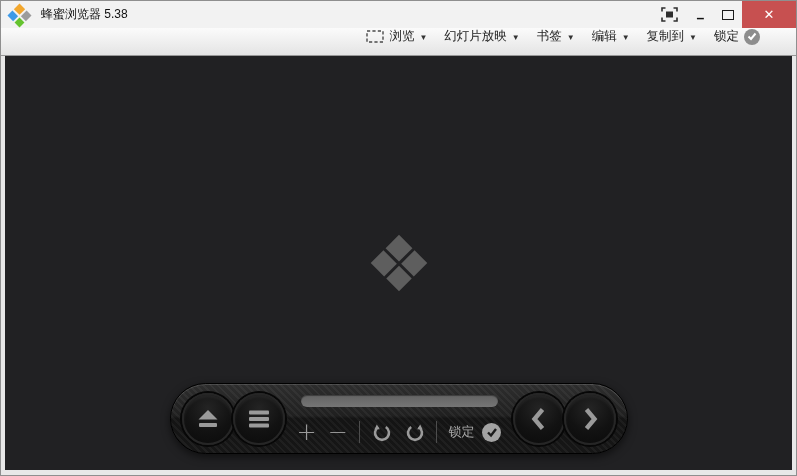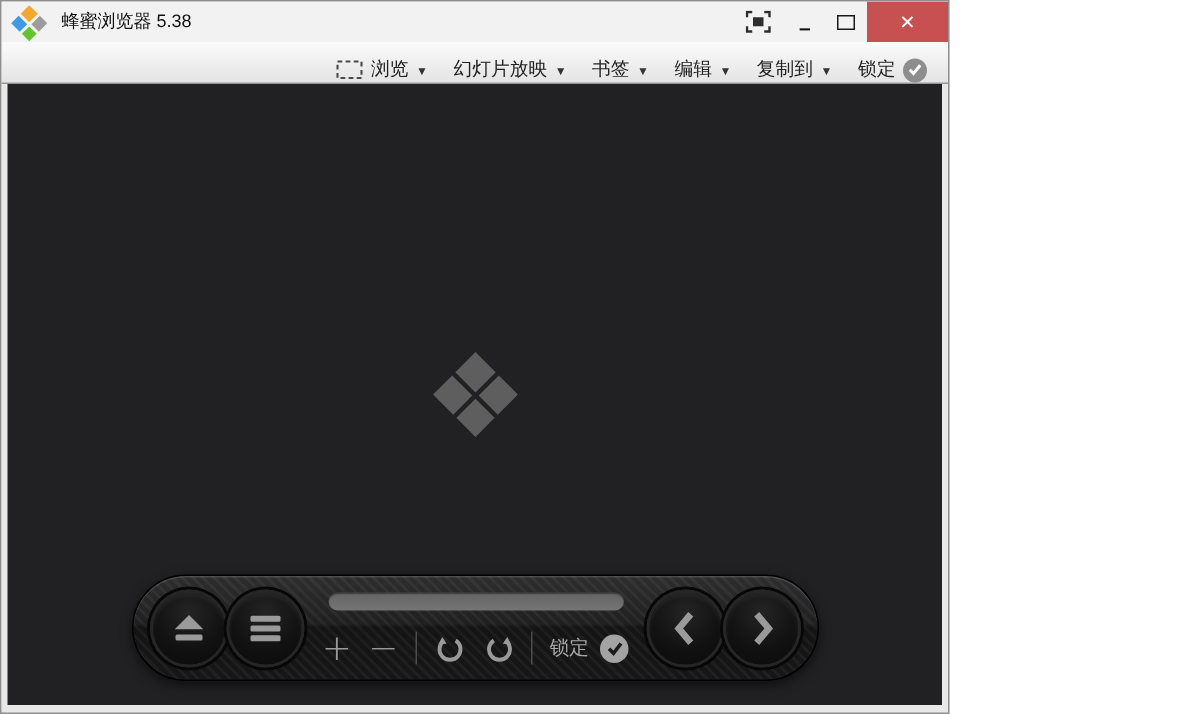--- a/index.html
+++ b/index.html
@@ -3,40 +3,40 @@
 <meta charset="utf-8">
 <style>
   :root{
     --close-button:#c75050; --titlebar-bg:#f2f2f2; --toolbar-text:#222222;
     --main-bg:#212123; --bar-icon:#9a9a9a; --watermark:#5e5e5e;
     --logo-blue:#3d9ae8; --logo-orange:#f2a72e; --logo-green:#65c32f; --logo-gray:#9c9c9c;
   }
   *{box-sizing:border-box; margin:0; padding:0;}
   html,body{width:797px; height:476px;}
   body{font-family:"Liberation Sans", sans-serif; background:#fff;}
-  .window{position:relative; width:633px; height:476px; border:1px solid #8f8f8f; background:#e8e8e8; overflow:hidden;}
+  .window{position:relative; width:797px; height:476px; border:1px solid #8f8f8f; background:#e8e8e8; overflow:hidden;}
 
   
   .titlebar{height:27px; background:var(--titlebar-bg); display:flex; align-items:center; padding-left:7px; position:relative; z-index:3;}
   .logo{width:24px; height:24px; position:relative; flex:0 0 auto; margin-top:3px;}
   .logo .grid{position:absolute; left:3px; top:3px; width:17px; height:17px; transform:rotate(45deg); display:grid; grid-template-columns:1fr 1fr; grid-template-rows:1fr 1fr; gap:2px;}
   .logo .c0{background:var(--logo-orange);} .logo .c1{background:var(--logo-gray);}
   .logo .c2{background:var(--logo-blue);}  .logo .c3{background:var(--logo-green);}
   .title-text{margin-left:9px; font-size:12px; color:#111;}
   .win-controls{margin-left:auto; display:flex; align-items:stretch; height:100%;}
   .wc{display:flex; align-items:center; justify-content:center; cursor:default;}
   .wc-fullscreen{width:36px;}
   .wc-min{width:27px; font-size:14px; color:#111;}
   .wc-min span{transform:translateY(3px); display:inline-block; font-weight:bold;}
   .wc-max{width:28px;}
   .wc-max .box{width:12px; height:10px; border:1.5px solid #1a1a1a;}
   .wc-close{width:54px; background:var(--close-button); color:#fff; font-size:13px;}
 
   
-  .toolbar{height:28px; background:linear-gradient(#fbfbfb,#e4e4e4); border-bottom:1px solid #979797; display:flex; align-items:flex-end; justify-content:flex-end; padding-right:14px; gap:17px; position:relative; z-index:2;}
+  .toolbar{height:28px; background:linear-gradient(#fbfbfb,#e4e4e4); border-bottom:1px solid #979797; display:flex; align-items:flex-start; justify-content:flex-end; padding-right:36px; gap:17px; position:relative; z-index:2;}
   .tb-item{display:flex; align-items:center; gap:5px; font-size:12.5px; color:var(--toolbar-text); cursor:default;}
   .tb-item .caret{font-size:8px; color:#333; transform:translateY(1px);}
   .check-circle{width:16px; height:16px; border-radius:50%; background:#8d8d8d; display:flex; align-items:center; justify-content:center;}
 
   
   .frame{padding:0 4px 4px 4px; background:#e8e8e8;}
   .main{height:414px; background:var(--main-bg); position:relative; overflow:hidden;}
 
   .watermark{position:absolute; left:50%; top:50%; width:40px; height:40px; transform:translate(-50%,-50%) rotate(45deg); display:grid; grid-template-columns:1fr 1fr; grid-template-rows:1fr 1fr; gap:3px;}
   .watermark div{background:var(--watermark);}

